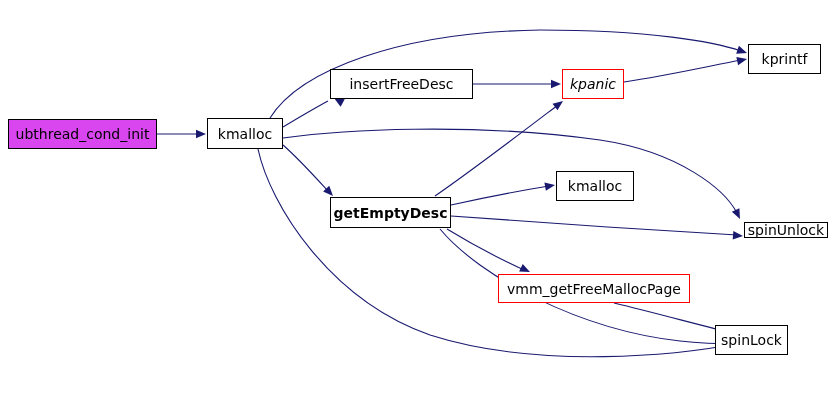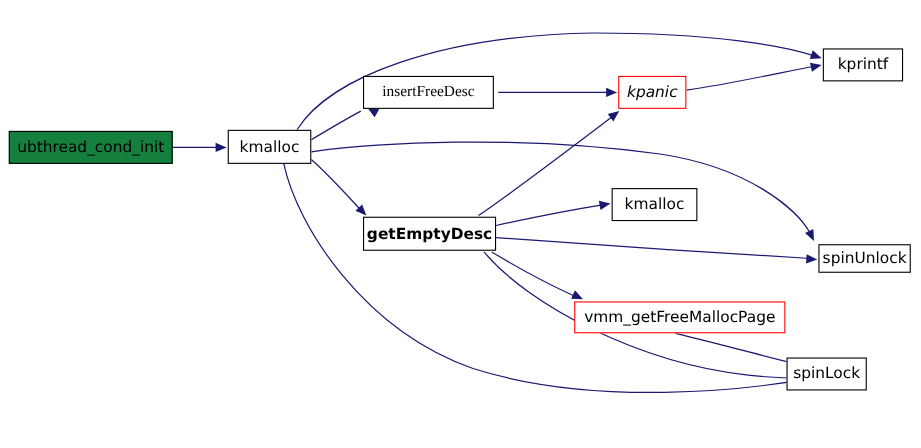--- a/index.html
+++ b/index.html
@@ -44,21 +44,21 @@
     border: 1px solid #000000;
     font-family: "DejaVu Sans", sans-serif;
     font-size: 14px;
     color: #000000;
     line-height: 1;
     white-space: nowrap;
     letter-spacing: 0px;
     z-index: 5;
   }
   .node-box.highlight {
-    background: #15803d;
+    background: #d946ef;
     border: 1px solid #000000;
   }
   .node-box.warn {
     border: 1px solid #ff0000;
     background: #ffffff;
   }
   .node-label {
     pointer-events: none;
   }
 </style>
@@ -102,39 +102,39 @@
       </g>
   </svg>
 
   <div id="nodes-layer">
       <div class="node-box highlight" style="left: 8px; top: 119px; width: 149px; height: 30px;">
         <span class="node-label">ubthread_cond_init</span>
       </div>
       <div class="node-box" style="left: 207px; top: 118px; width: 76px; height: 31px; justify-content: center;">
         <span class="node-label">kmalloc</span>
       </div>
-      <div class="node-box" style="left: 330px; top: 69px; width: 119px; height: 30px; font-family: Liberation Serif, serif;">
+      <div class="node-box" style="left: 330px; top: 69px; width: 143px; height: 30px;">
         <span class="node-label">insertFreeDesc</span>
       </div>
       <div class="node-box warn" style="left: 562px; top: 69px; width: 62px; height: 30px; font-style: italic;">
         <span class="node-label">kpanic</span>
       </div>
       <div class="node-box" style="left: 748px; top: 44px; width: 73px; height: 30px;">
         <span class="node-label">kprintf</span>
       </div>
       <div class="node-box" style="left: 556px; top: 171px; width: 78px; height: 30px;">
         <span class="node-label">kmalloc</span>
       </div>
       <div class="node-box" style="left: 330px; top: 197px; width: 121px; height: 31px; font-weight: bold;">
         <span class="node-label">getEmptyDesc</span>
       </div>
-      <div class="node-box" style="left: 744px; top: 222px; width: 84px; height: 26px; text-align: right;">
+      <div class="node-box" style="left: 744px; top: 222px; width: 84px; height: 16px; text-align: right;">
         <span class="node-label">spinUnlock</span>
       </div>
-      <div class="node-box warn" style="left: 498px; top: 274px; width: 192px; height: 29px; margin-left: 24px;">
+      <div class="node-box warn" style="left: 498px; top: 274px; width: 192px; height: 29px;">
         <span class="node-label">vmm_getFreeMallocPage</span>
       </div>
       <div class="node-box" style="left: 715px; top: 325px; width: 73px; height: 30px;">
         <span class="node-label">spinLock</span>
       </div>
     </div>
 
 </div>
 
 </body></html>

